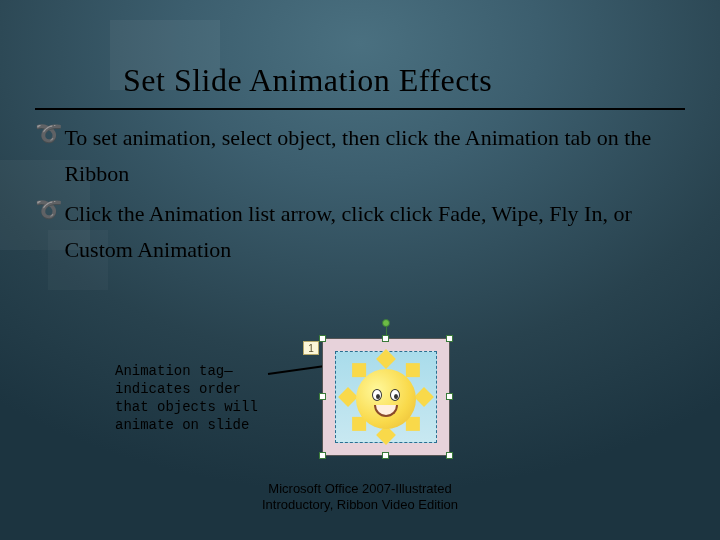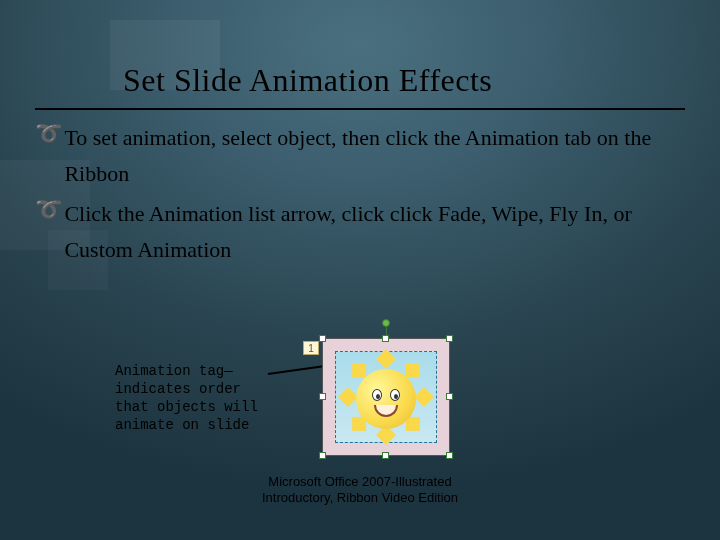--- a/index.html
+++ b/index.html
@@ -120,21 +120,21 @@
   .h-t{left:50%;margin-left:-4px;top:-4px;} .h-b{left:50%;margin-left:-4px;bottom:-4px;}
   .h-l{top:50%;margin-top:-4px;left:-4px;} .h-r{top:50%;margin-top:-4px;right:-4px;}
   .rot-handle{ position:absolute; left:50%; margin-left:-4px; top:-20px; width:8px; height:8px; background:#6dbb45; border-radius:50%; border:1px solid #3a7a3a;}
   .rot-line{ position:absolute; left:50%; top:-13px; width:1px; height:10px; background:#3a7a3a;}
   .anim-tag {
     position:absolute; left:-20px; top:2px; width:16px; height:14px;
     background:#fdf7d8; border:1px solid #b7a96b;
     font: 10px/13px Arial; text-align:center; color:#5a5030;
   }
   .footer {
-    position:absolute; left:0; right:0; bottom:34px;
+    position:absolute; left:0; right:0; bottom:27px;
     text-align:center;
     font: 13px/16px Arial, Helvetica, sans-serif;
     color:#000;
   }
 </style>
 </head>
 <body>
 
 <div class="deco-sq1"></div>
 <div class="deco-sq2"></div>

